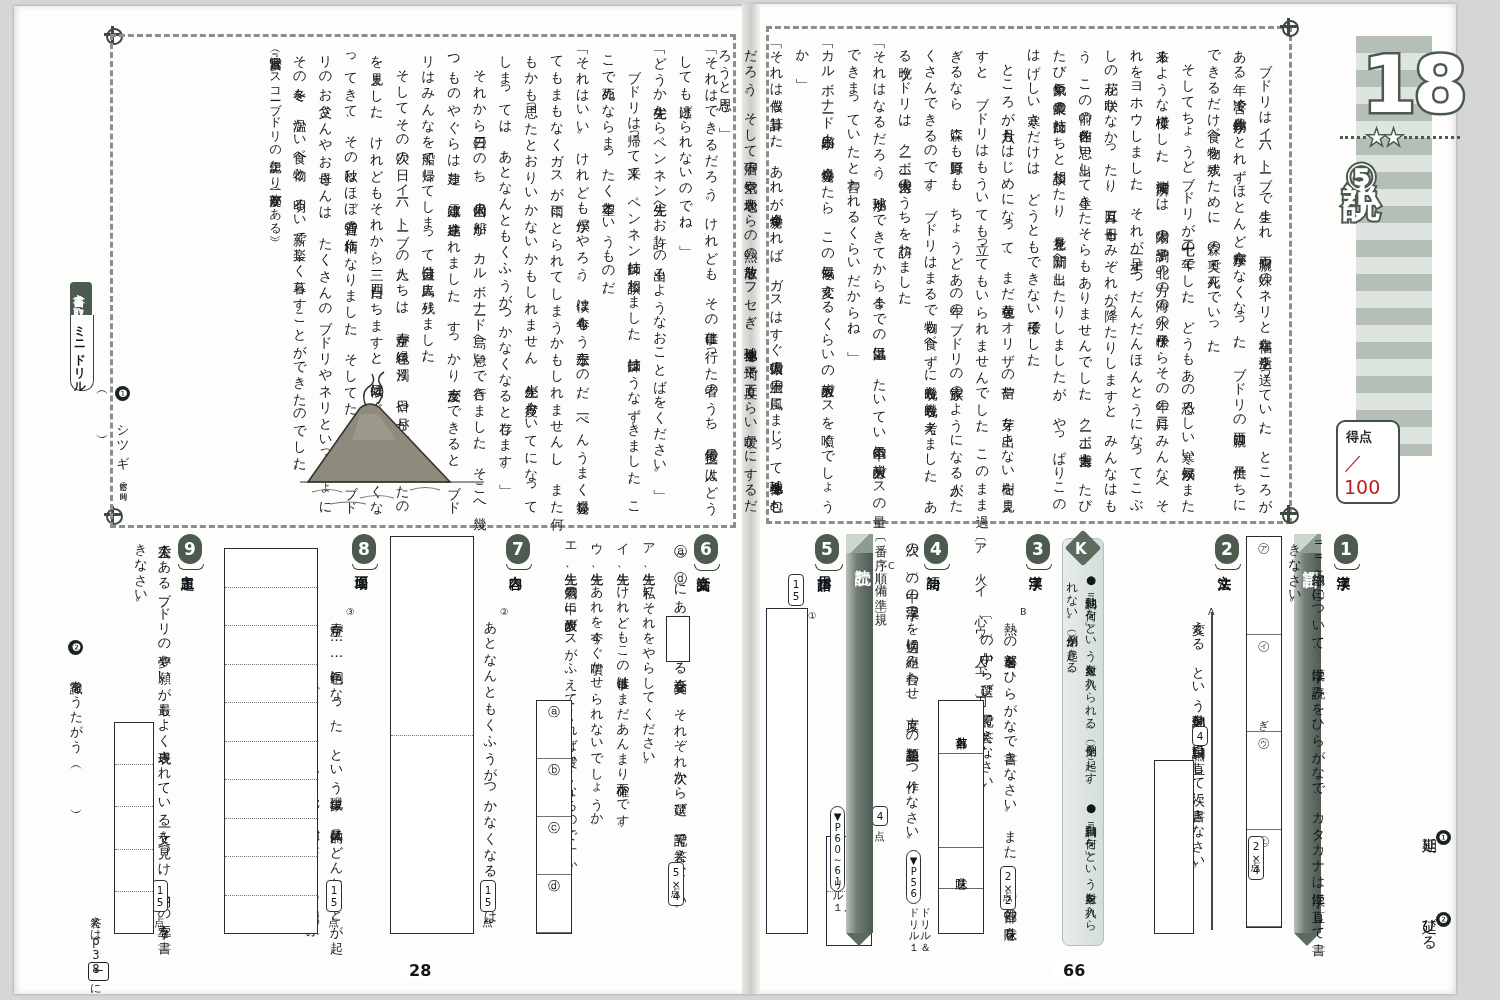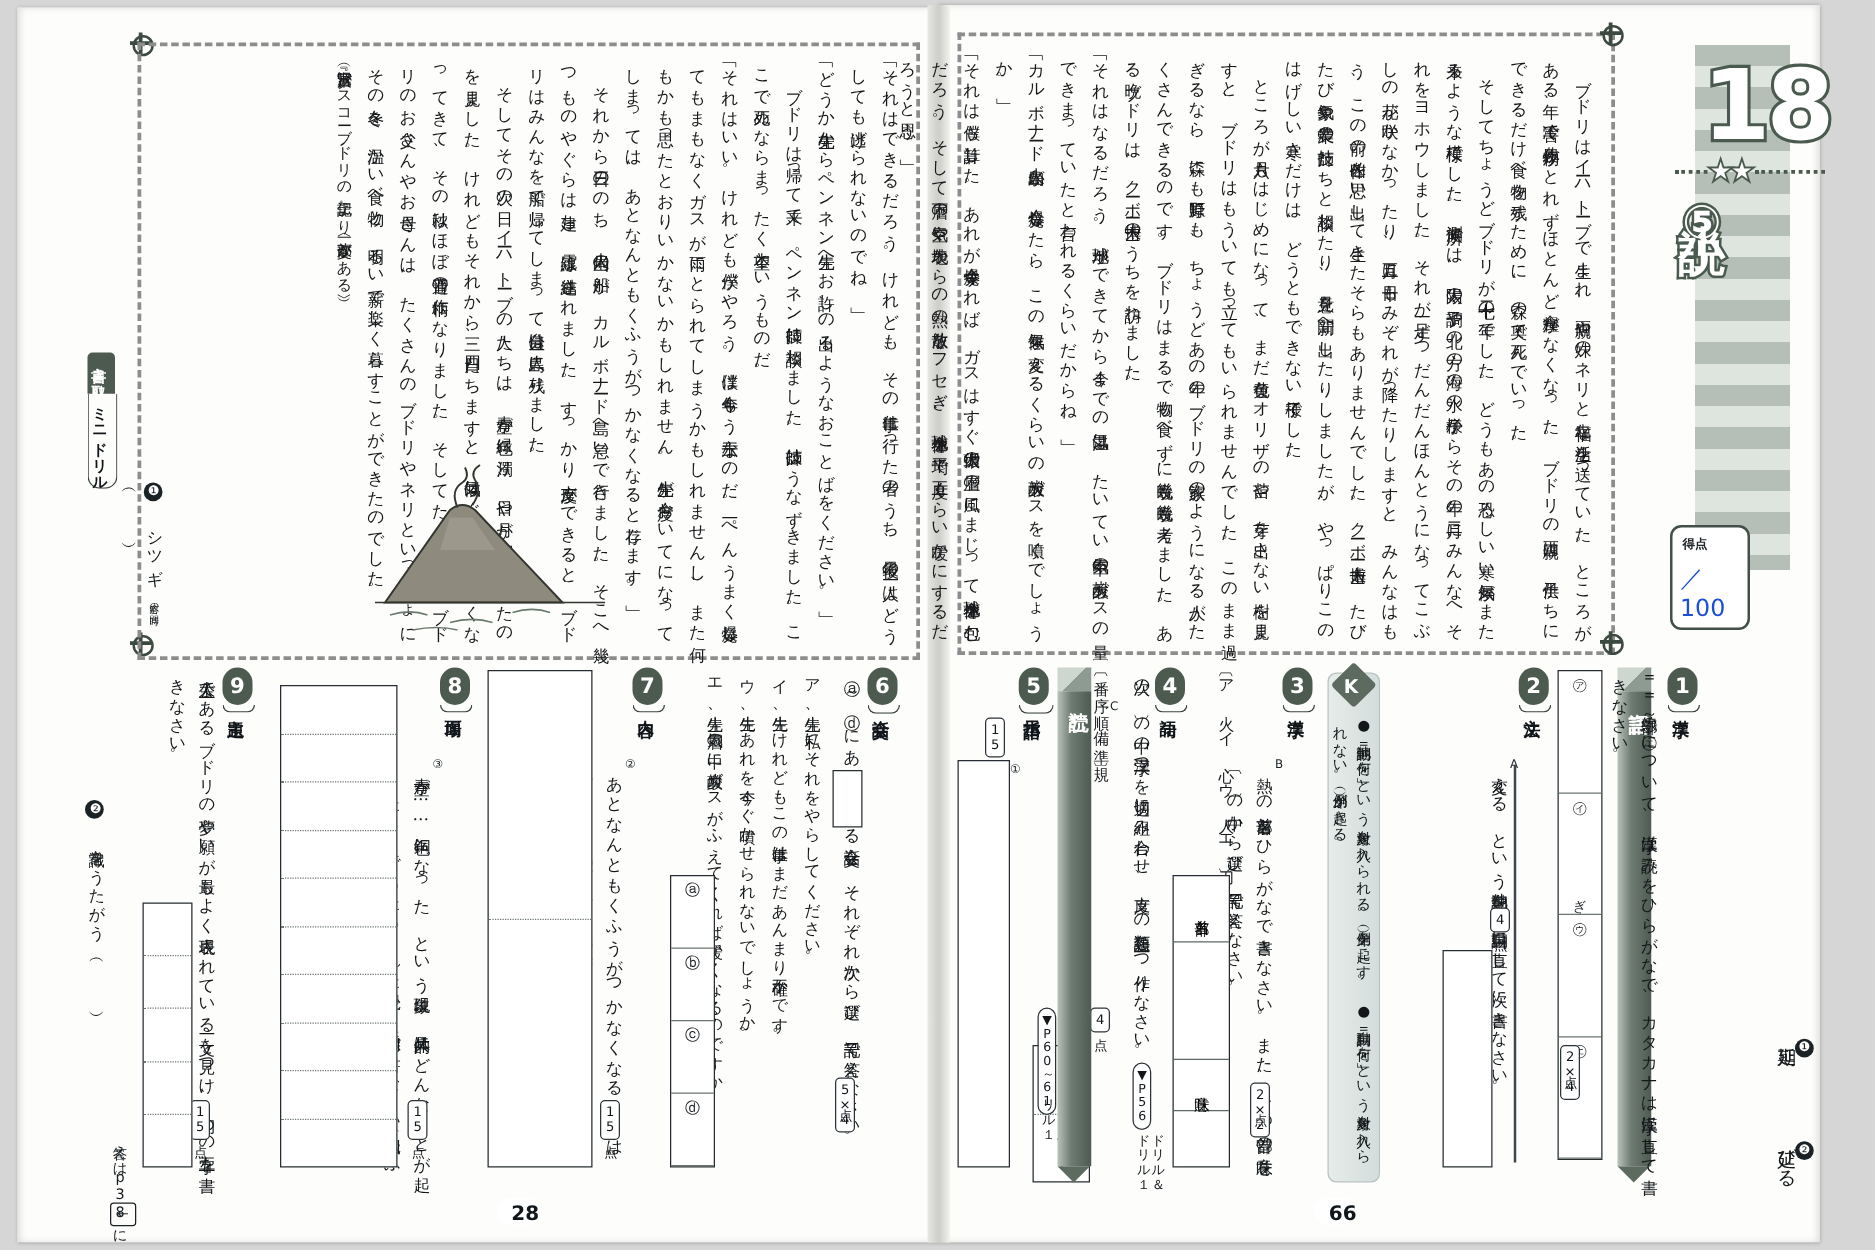--- a/index.html
+++ b/index.html
@@ -45,23 +45,23 @@
   #stars .dots{flex:0 0 26px;border-top:3px dotted #4a5a4e;}
   #stars .st{color:#fff;-webkit-text-stroke:3px #4a5a4e;font-size:19px;
       paint-order:stroke fill;line-height:1;}
   #stars .dots2{flex:1;border-top:3px dotted #4a5a4e;}
   #subject{position:absolute;left:1336px;top:150px;writing-mode:vertical-rl;
      text-orientation:upright;font-size:37px;font-weight:bold;color:#fff;
      -webkit-text-stroke:4px #4a5a4e;paint-order:stroke fill;letter-spacing:3px;
      font-family:"DejaVu Sans","Liberation Sans",sans-serif;}
   #score{position:absolute;left:1336px;top:420px;width:60px;height:80px;
      border:2.2px solid #43504a;border-radius:9px;background:#fff;}
-  #score .lbl{position:absolute;left:8px;top:6px;font-size:10px;color:#20262a;
+  #score .lbl{position:absolute;left:8px;top:6px;font-size:13px;color:#20262a;
      font-family:"DejaVu Sans","Liberation Sans",sans-serif;font-weight:bold;}
-  #score .den{position:absolute;left:6px;bottom:4px;font-size:19px;color:#1d4ed8;
+  #score .den{position:absolute;left:6px;bottom:4px;font-size:19px;color:#b91c1c;
      font-family:"DejaVu Sans","Liberation Sans",sans-serif;}
 
   
   .banner{position:absolute;width:27px;}
   .banner .cap{width:27px;height:19px;
      background:linear-gradient(135deg,#cdd6cf 0 50%,#8e9b92 50% 100%);}
   .banner .bar{width:27px;background:linear-gradient(to right,#b9c2bb,#6f7c73 40%,#4e5b52);
      position:relative;}
   .banner .txt{position:absolute;left:0;top:4px;width:27px;writing-mode:vertical-rl;
      text-orientation:upright;font-size:16px;font-weight:bold;color:#fff;

